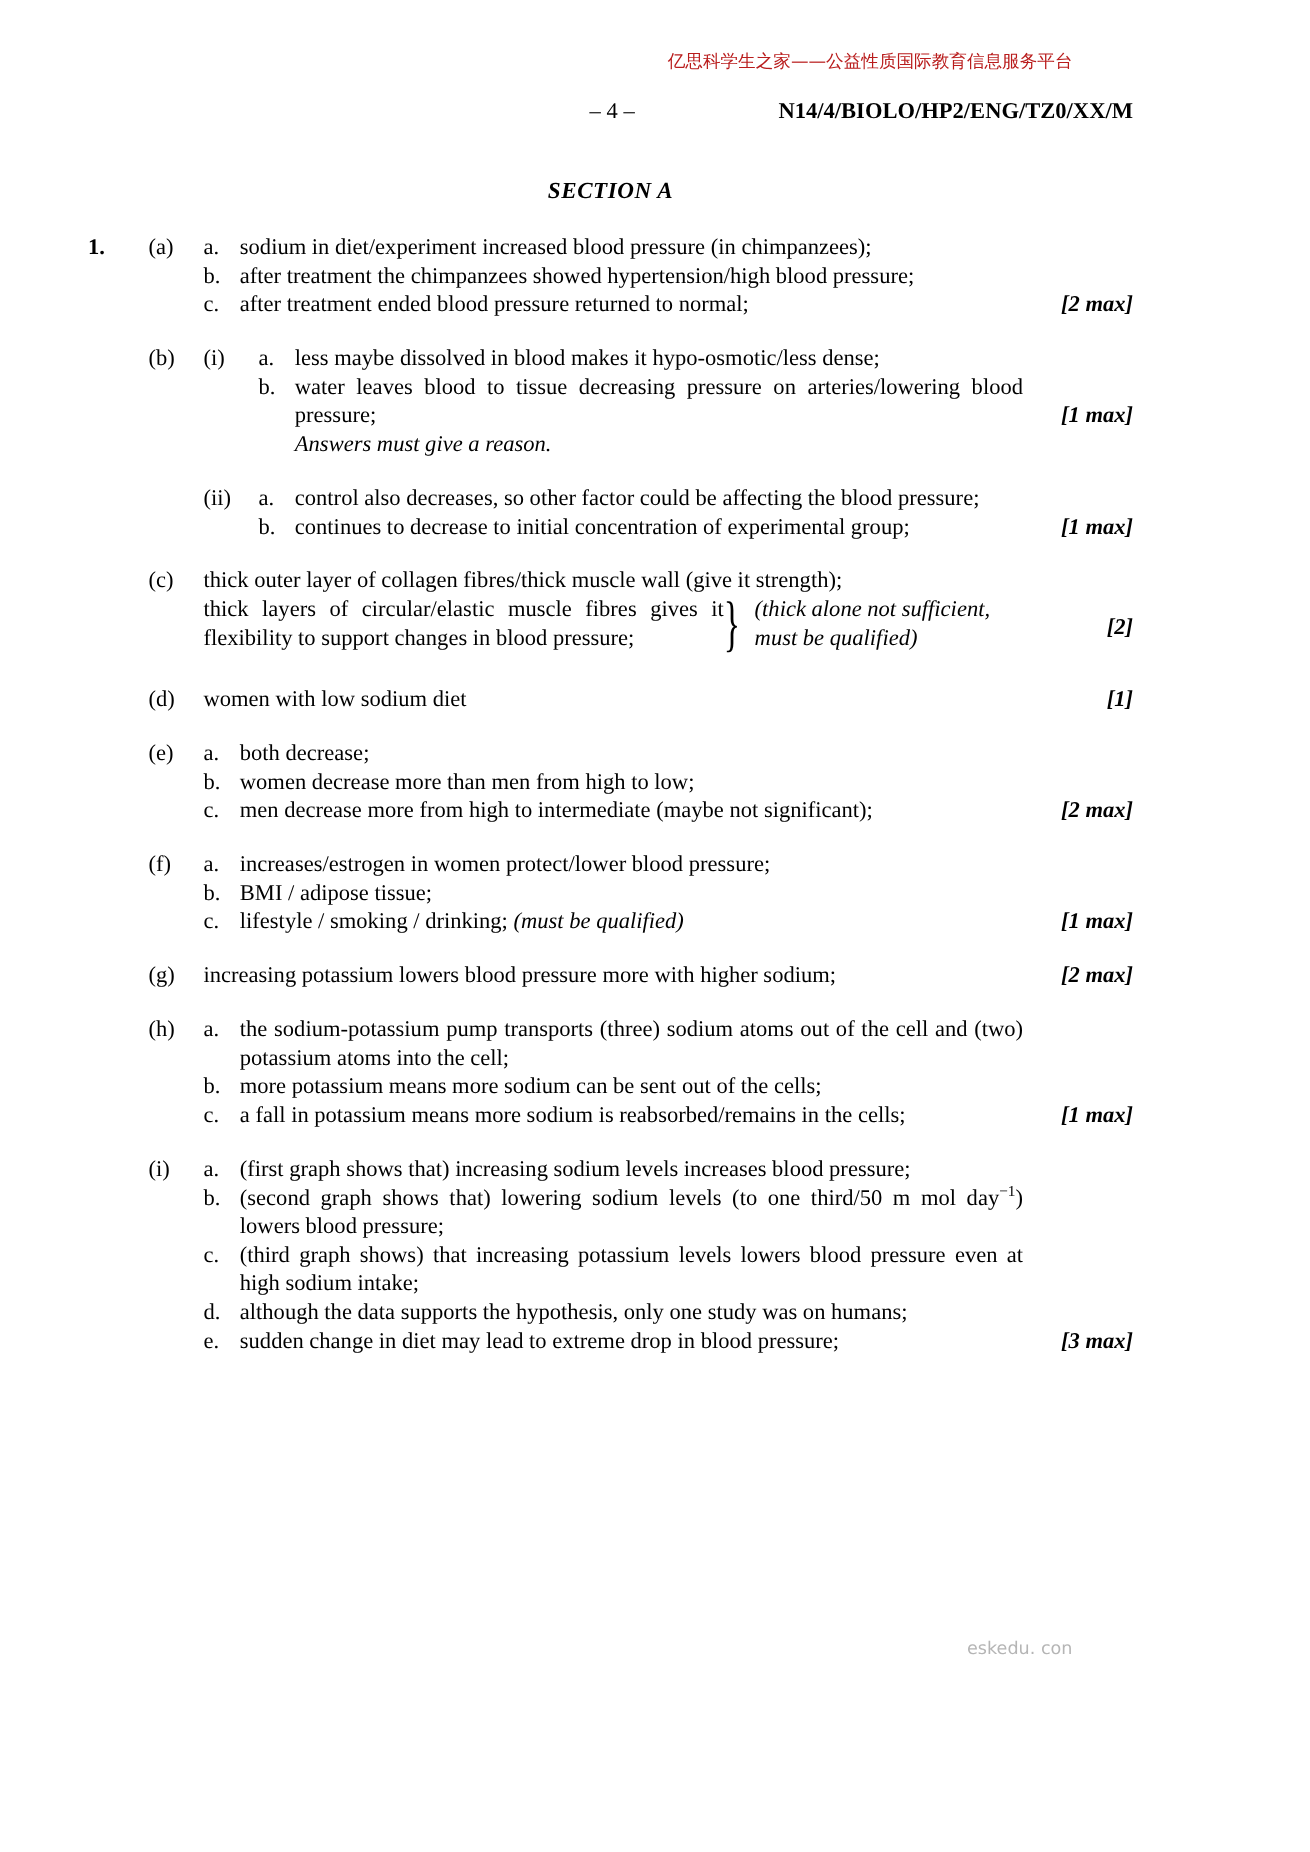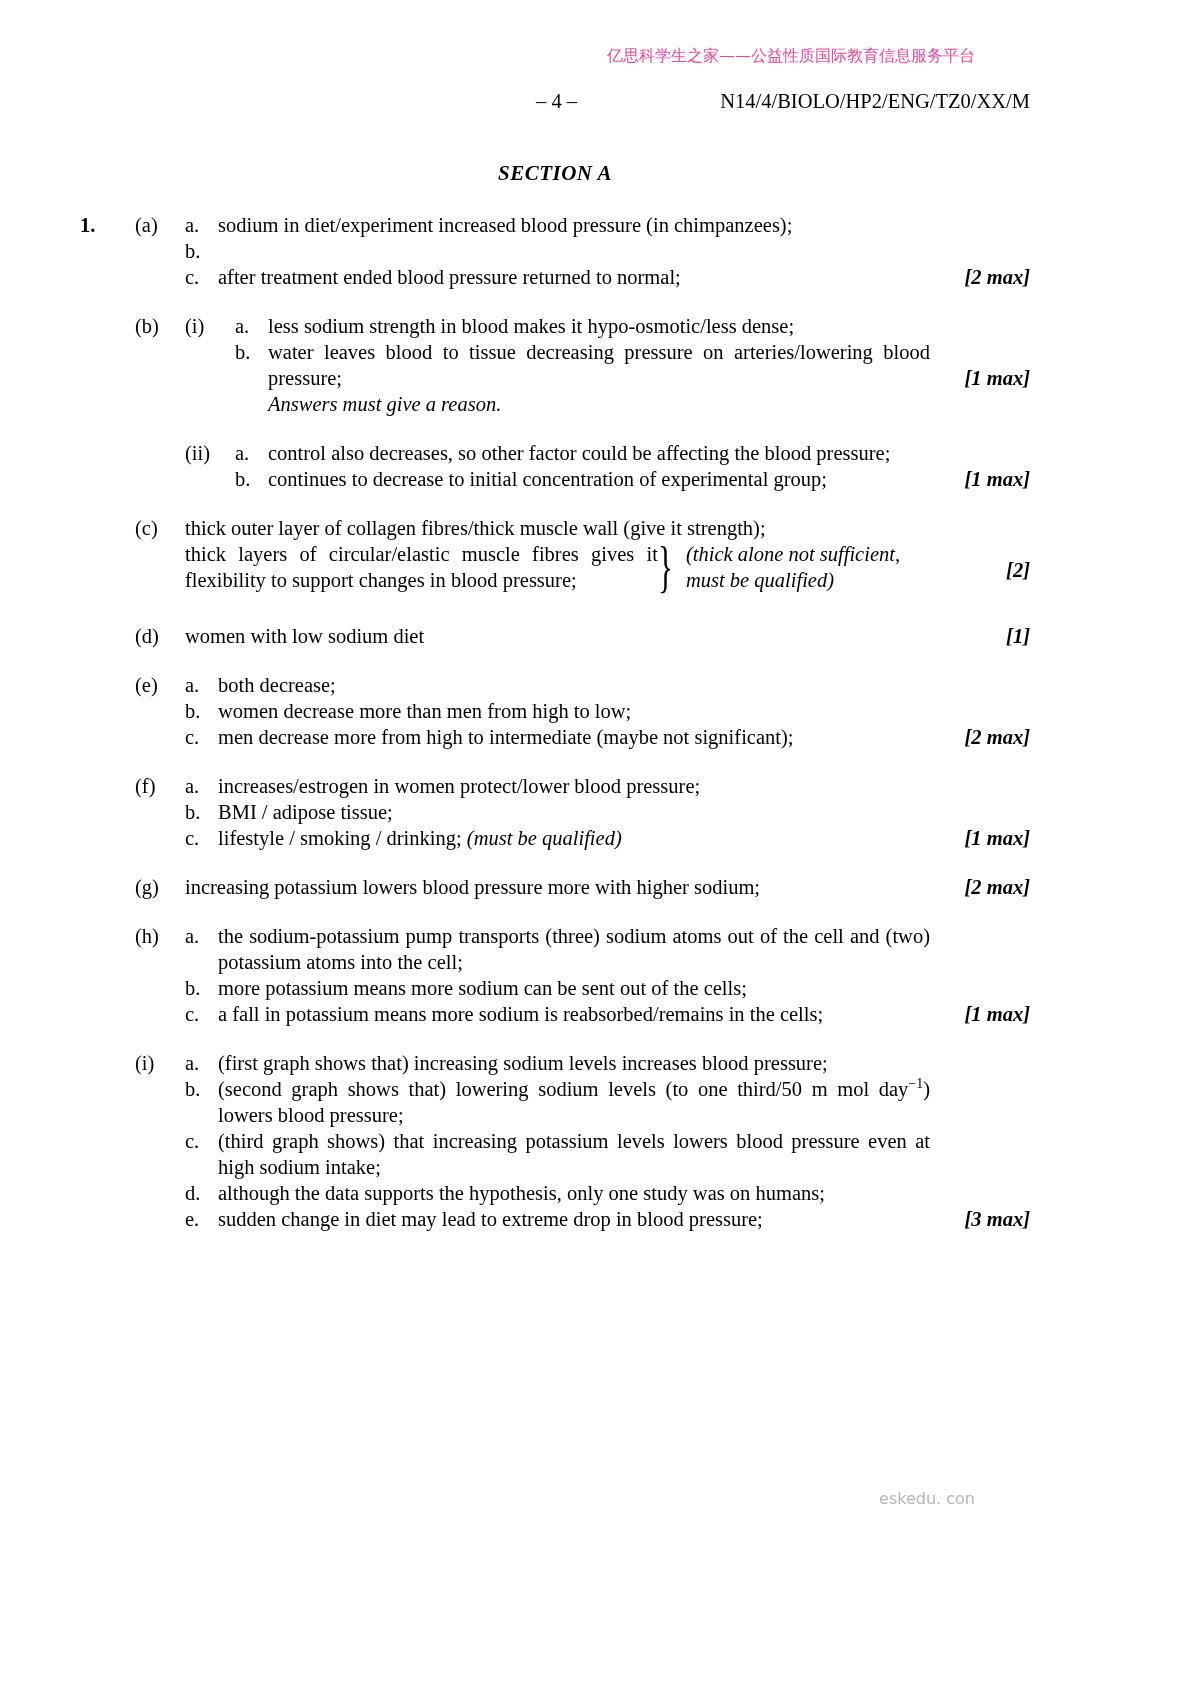--- a/index.html
+++ b/index.html
@@ -7,25 +7,25 @@
   .page {
     position:relative;
     width:1191px; height:1684px;
     background:#ffffff;
     font-family:"Liberation Serif","DejaVu Serif",serif;
     font-size:20.5px; line-height:26px; color:#000;
     overflow:hidden;
   }
   .watermark {
     position:absolute; top:46px; right:216px;
-    font-size:16px; line-height:20px; color:#ec4899;
+    font-size:16px; line-height:20px; color:#b91c1c;
     font-family:"DejaVu Sans","Liberation Sans",sans-serif;
   }
   .page-num { position:absolute; top:88px; left:536px; }
-  .paper-code { position:absolute; top:88px; right:161px; }
+  .paper-code { position:absolute; top:88px; right:161px;font-weight:bold; }
   .content { position:absolute; left:80px; top:160px; width:950px; }
   .section-title { text-align:center; font-weight:bold; font-size:21px; margin-bottom:26px; letter-spacing:0.5px;font-style:italic; }
   .question { position:relative; }
   .qnum { position:absolute; left:0; top:0; font-weight:bold; }
   .part { display:flex; margin-left:55px; margin-bottom:23px; }
   .part-label { width:50px; flex-shrink:0; }
   .part-body { flex:1; min-width:0; }
   .sub { display:flex; margin-bottom:23px; }
   .sub:last-child { margin-bottom:0; }
   .sub-label { width:50px; flex-shrink:0; }
@@ -71,39 +71,40 @@
 
       <div class="part">
         <span class="part-label">(a)</span>
         <div class="part-body">
           <div class="item">
             <span class="item-letter">a.</span>
             <span class="item-text">sodium in diet/experiment increased blood pressure (in chimpanzees);</span>
           </div>
           <div class="item">
             <span class="item-letter">b.</span>
+            <span class="item-text">after treatment the chimpanzees showed hypertension/high blood pressure;</span>
           </div>
           <div class="item">
             <span class="item-letter">c.</span>
             <span class="item-text">after treatment ended blood pressure returned to normal;</span>
             <span class="mark">[2 max]</span>
           </div>
         </div>
       </div>
 
       <div class="part">
         <span class="part-label">(b)</span>
         <div class="part-body">
 
           <div class="sub">
             <span class="sub-label">(i)</span>
             <div class="sub-body">
               <div class="item">
                 <span class="item-letter">a.</span>
-                <span class="item-text">less sodium strength in blood makes it hypo-osmotic/less dense;</span>
+                <span class="item-text">less maybe dissolved in blood makes it hypo-osmotic/less dense;</span>
               </div>
               <div class="item">
                 <span class="item-letter">b.</span>
                 <span class="item-text justify">water leaves blood to tissue decreasing pressure on arteries/lowering blood pressure;</span>
                 <span class="mark">[1 max]</span>
               </div>
               <div class="line note note-indent">Answers must give a reason.</div>
             </div>
           </div>
 

